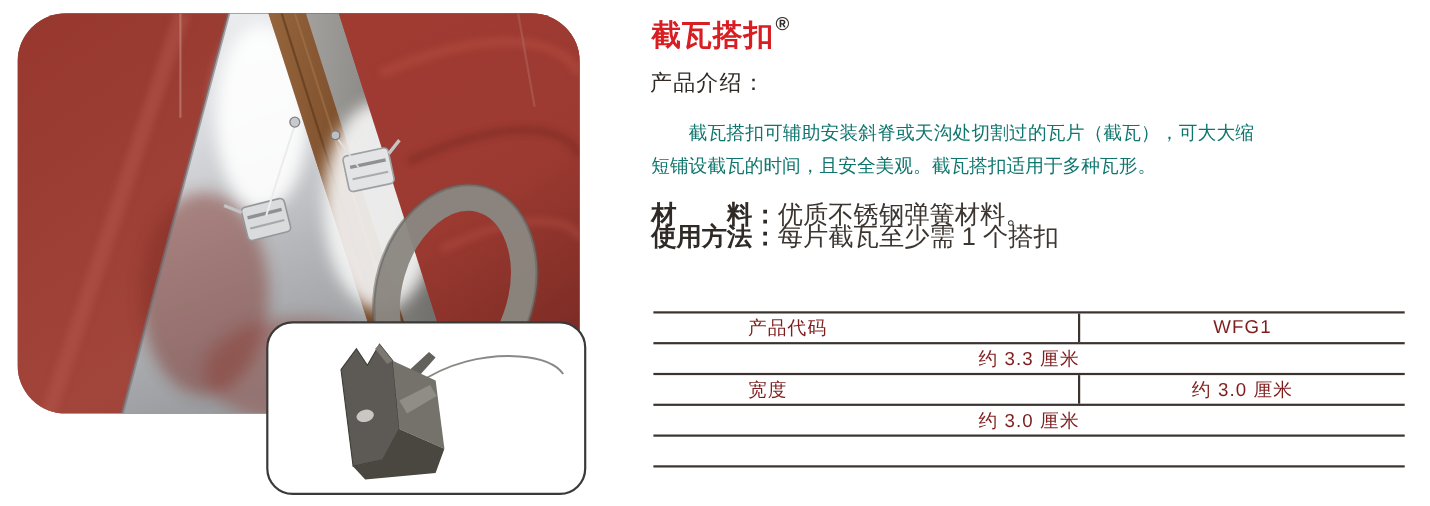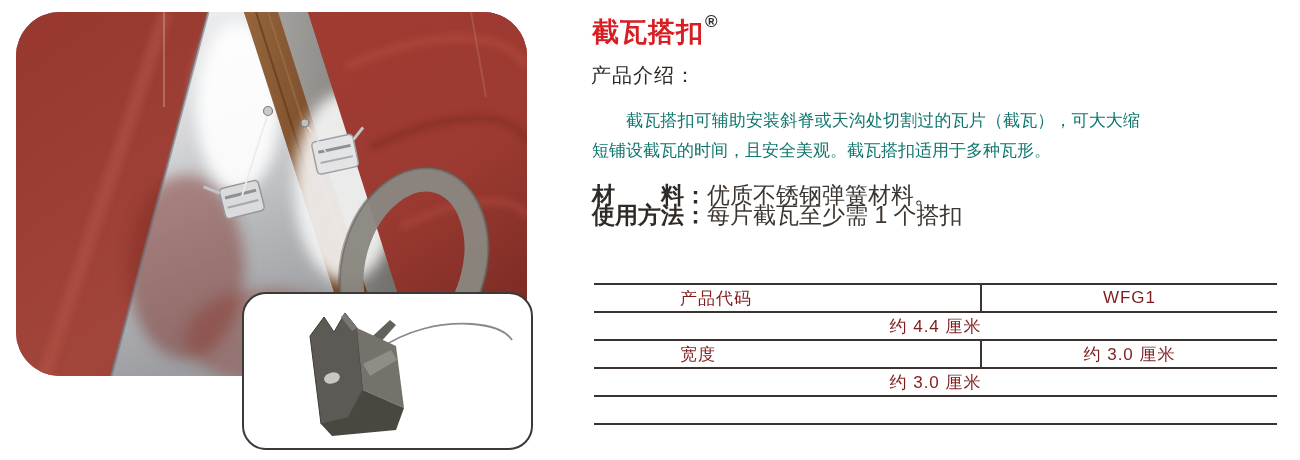--- a/index.html
+++ b/index.html
@@ -224,21 +224,21 @@
 <div class="spec-line usage">
   <span class="lbl">使用方法：</span><span>每片截瓦至少需 1 个搭扣</span>
 </div>
 
 <div class="spec-table">
   <div class="row">
     <div class="cell name">产品代码</div>
     <div class="cell value">WFG1</div>
   </div>
   <div class="row">
-    <div class="cell value">约 4.4 厘米</div>
+    <div class="cell value">约 3.3 厘米</div>
   </div>
   <div class="row">
     <div class="cell name">宽度</div>
     <div class="cell value">约 3.0 厘米</div>
   </div>
   <div class="row">
     <div class="cell value">约 3.0 厘米</div>
   </div>
   <div class="row">
   </div>

